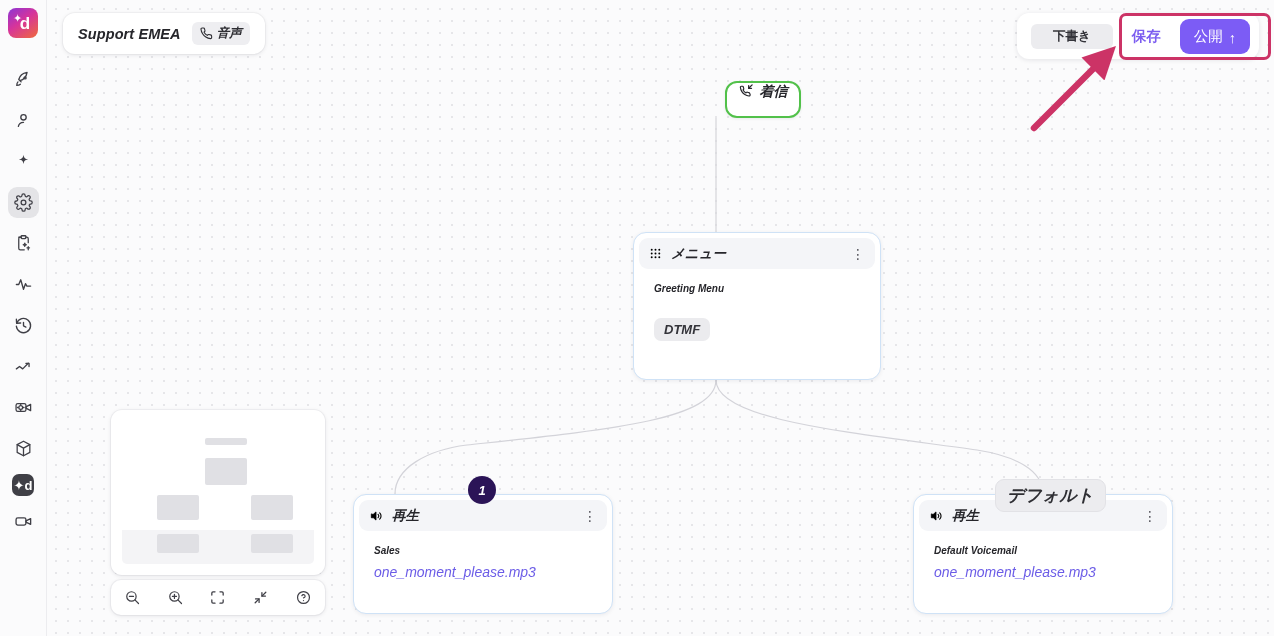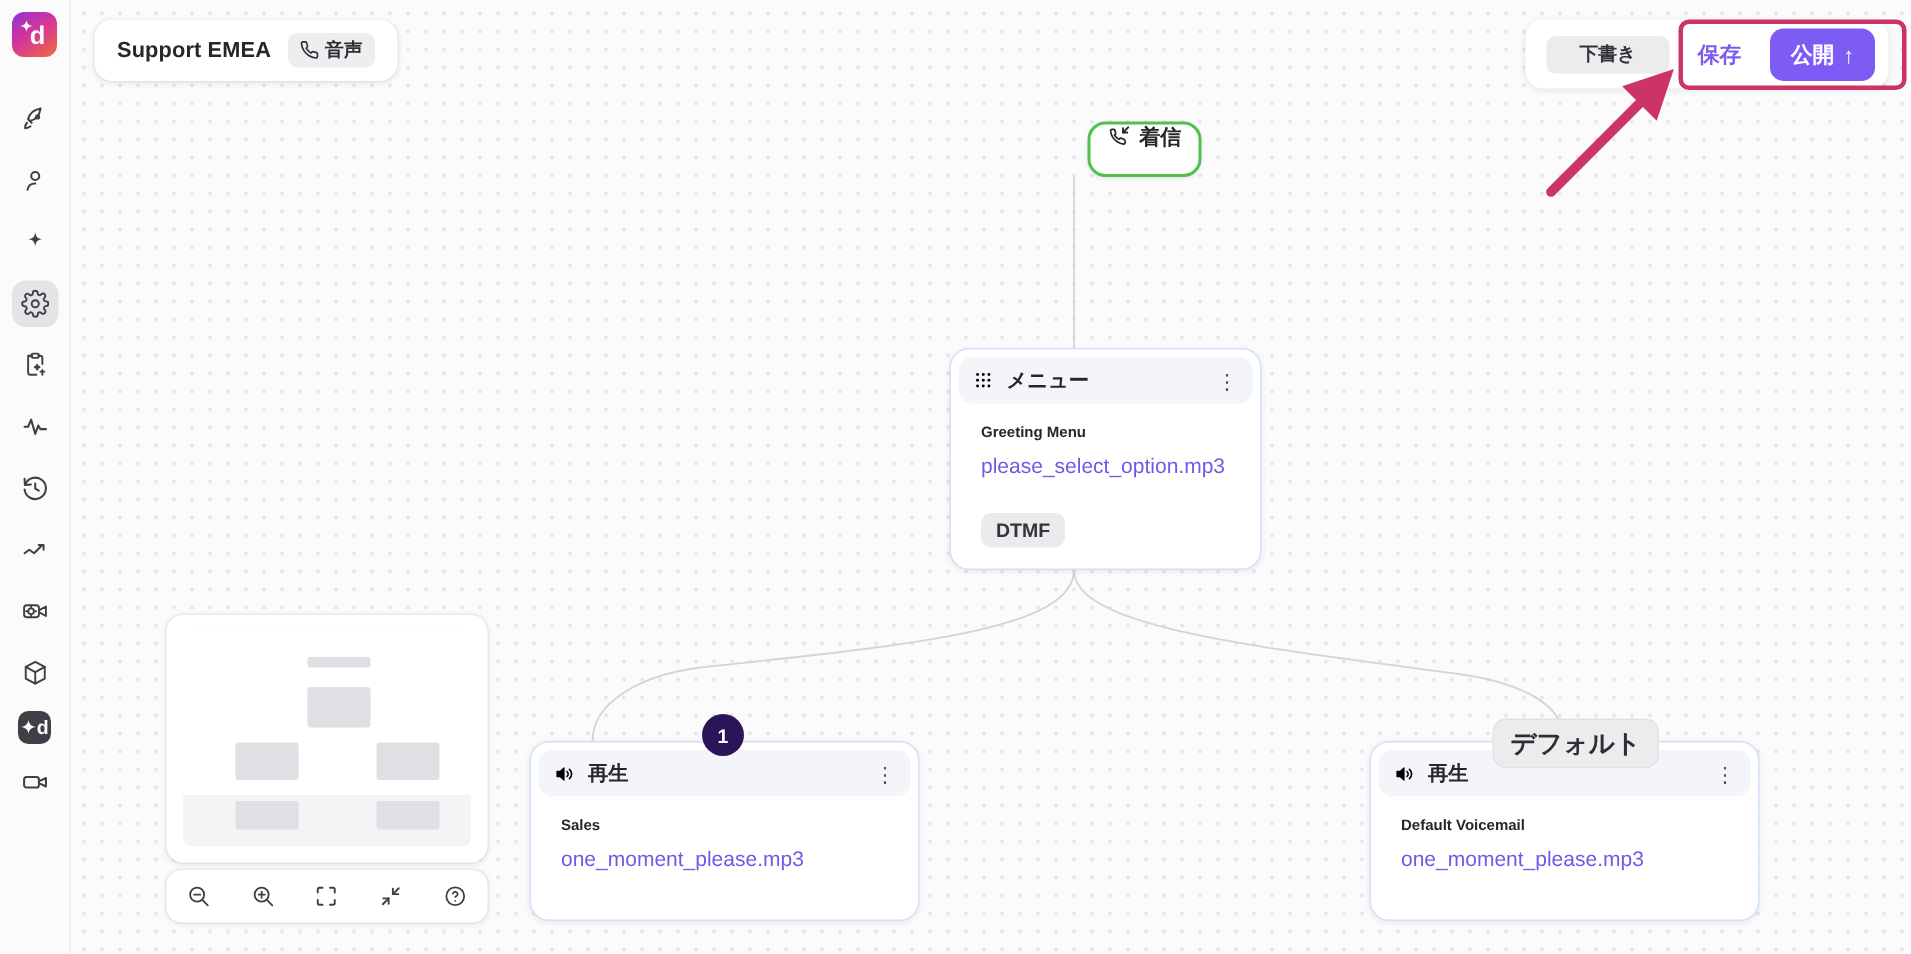--- a/index.html
+++ b/index.html
@@ -40,20 +40,21 @@
   .nav-item svg { display:block; }
 
   
   .canvas {
     position:absolute; left:47px; top:0; right:0; bottom:0;
     background-color:#fbfbfc;
     background-image: radial-gradient(#e6e6e9 1.1px, transparent 1.2px);
     background-size: 12px 12px;
     background-position: 3px 3px;
     overflow:hidden;
+    font-style:italic;
   }
 
   
   .flow-title {
     position:absolute; left:16px; top:13px;
     height:41px; background:#fff; border-radius:12px;
     box-shadow:0 1px 4px rgba(16,20,40,.10), 0 0 0 1px rgba(16,20,40,.03);
     display:flex; align-items:center; gap:11px; padding:0 15px;
     z-index:20;
   }
@@ -76,21 +77,21 @@
     background:#ececef; color:#34343a; border-radius:6px;
     padding:4px 22px; font-size:12.5px; font-weight:700;
   }
   .btn-save {
     background:transparent; border:none; color:#7b5cf0;
     font-size:14.5px; font-weight:700; cursor:pointer; padding:5px 9px;
     font-family: inherit;
   }
   .btn-publish {
     background:#7c5cf5; border:none; color:#fff; border-radius:9px;
-    font-size:14.5px; font-weight:700; cursor:pointer;
+    font-size:14.5px; font-weight:400; cursor:pointer;
     padding:8px 14px; display:inline-flex; align-items:flex-end; gap:6px;
     font-family: inherit;
   }
   .highlight-box {
     position:absolute; left:1119px; top:13px; width:152px; height:47px;
     border:3.5px solid #cc3366; border-radius:7px; z-index:23; pointer-events:none;
   }
   .anno-arrow { position:absolute; left:1020px; top:45px; z-index:24; pointer-events:none;}
 
   
@@ -114,21 +115,21 @@
   .card-head .title { font-size:13.5px; font-weight:700; color:#26262b; flex:1;}
   .kebab { color:#55555d; font-size:14px; cursor:pointer; letter-spacing:0; line-height:1;}
   .card-body { padding:14px 20px 16px 20px; }
   .card-body .label { font-size:10px; font-weight:700; color:#26262b; }
   .card-body .file { font-size:14px; color:#6b5ce7; margin-top:8px; }
   .tag {
     display:inline-block; margin-top:24px;
     background:#ebebee; color:#34343a; border-radius:7px;
     padding:4px 10px; font-size:13px; font-weight:600;
   }
-  #node-menu  { left:586px; top:232px; width:208px; height:148px; }
+  #node-menu  { left:586px; top:232px; width:248px; height:148px; }
   #node-sales { left:306px; top:494px; width:260px; height:120px; }
   #node-vm    { left:866px; top:494px; width:260px; height:120px; }
 
   .branch-badge {
     position:absolute; left:421px; top:476px;
     width:28px; height:28px; border-radius:50%;
     background:#2b1457; color:#fff;
     display:flex; align-items:center; justify-content:center;
     font-size:13px; font-weight:700; z-index:14;
   }
@@ -300,21 +301,20 @@
             <circle cx="19" cy="12" r="1.8"></circle>
           <circle cx="5" cy="19" r="1.8"></circle>
             <circle cx="12" cy="19" r="1.8"></circle>
             <circle cx="19" cy="19" r="1.8"></circle>
         </svg>
         <span class="title">メニュー</span>
         <span class="kebab">⋮</span>
       </div>
       <div class="card-body">
         <div class="label">Greeting Menu</div>
-        <div class="file">please_select_option.mp3</div>
         <span class="tag">DTMF</span>
       </div>
     </div>
 
     <div class="branch-badge">
       <span>1</span>
     </div>
 
     <div class="default-pill">
       <span>デフォルト</span>

